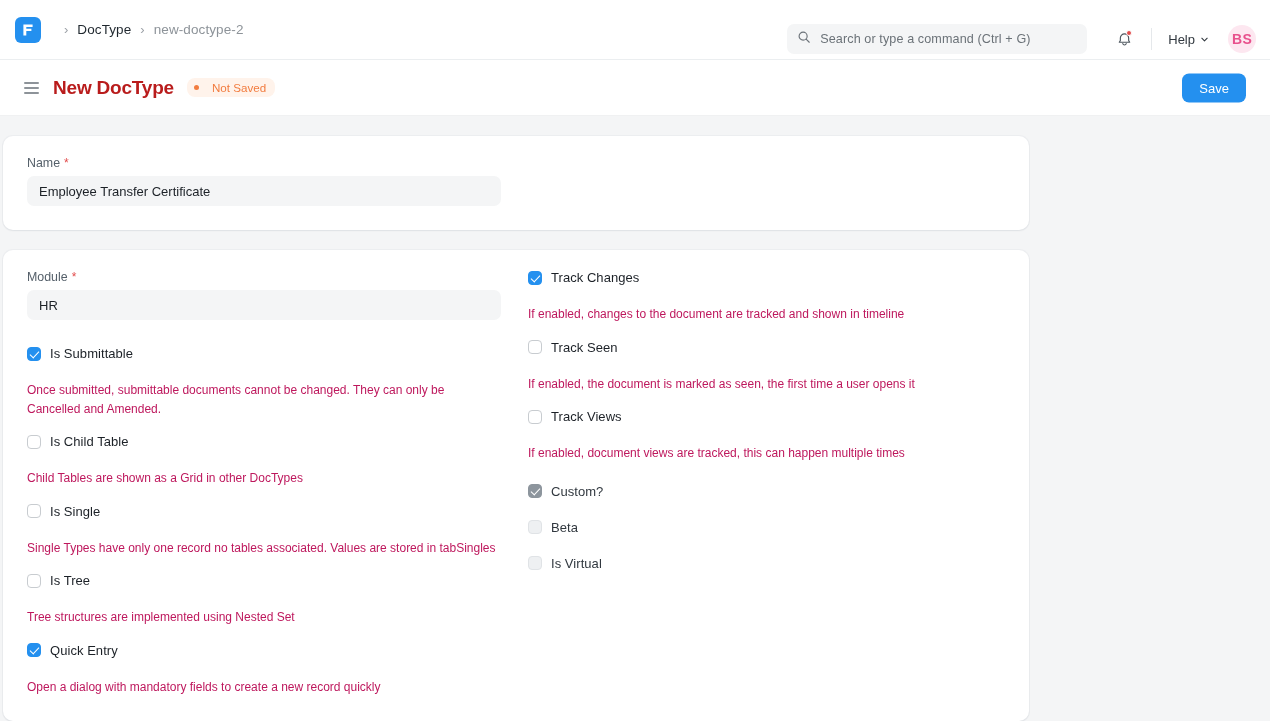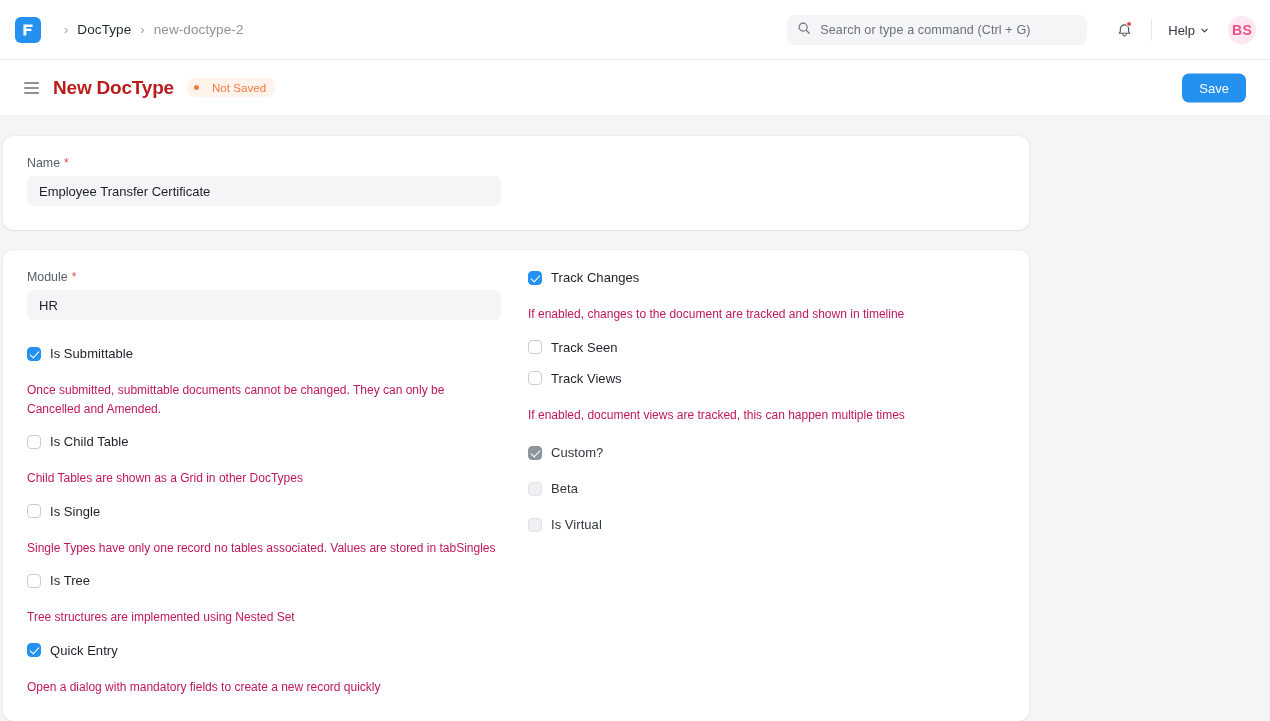--- a/index.html
+++ b/index.html
@@ -35,21 +35,21 @@
     color: #9ba0a6; font-size: 13px; margin: 0 9px; line-height: 1;
     display:flex; align-items:center;
   }
   .crumb-link {
     font-size: 13.5px; color: #1f272e; text-decoration: none; font-weight: 500;
     letter-spacing: .1px;
   }
   .crumb-current { font-size: 13.5px; color: #8d9399; letter-spacing: .1px; }
 
   .nav-right {
-    position: absolute; right: 14px; top: 0; height: 60px;
+    position: absolute; right: 14px; top: 9px; height: 60px;
     display: flex; align-items: center; gap: 0;
   }
   .search-box {
     width: 300px; height: 30px;
     background: #f4f5f6;
     border-radius: 7px;
     display: flex; align-items: center;
     padding: 0 10px;
     gap: 9px;
     margin-right: 22px;
@@ -314,20 +314,21 @@
           <span class="cb-label">Track Changes</span>
         </div>
         <div class="help-text">If enabled, changes to the document are tracked and shown in timeline</div>
 
         <div class="gap-16"></div>
 
         <div class="cb-row">
           <span class="cb"></span>
           <span class="cb-label">Track Seen</span>
         </div>
+        <div class="help-text">If enabled, the document is marked as seen, the first time a user opens it</div>
 
         <div class="gap-16"></div>
 
         <div class="cb-row">
           <span class="cb"></span>
           <span class="cb-label">Track Views</span>
         </div>
         <div class="help-text">If enabled, document views are tracked, this can happen multiple times</div>
 
         <div class="gap-21"></div>

